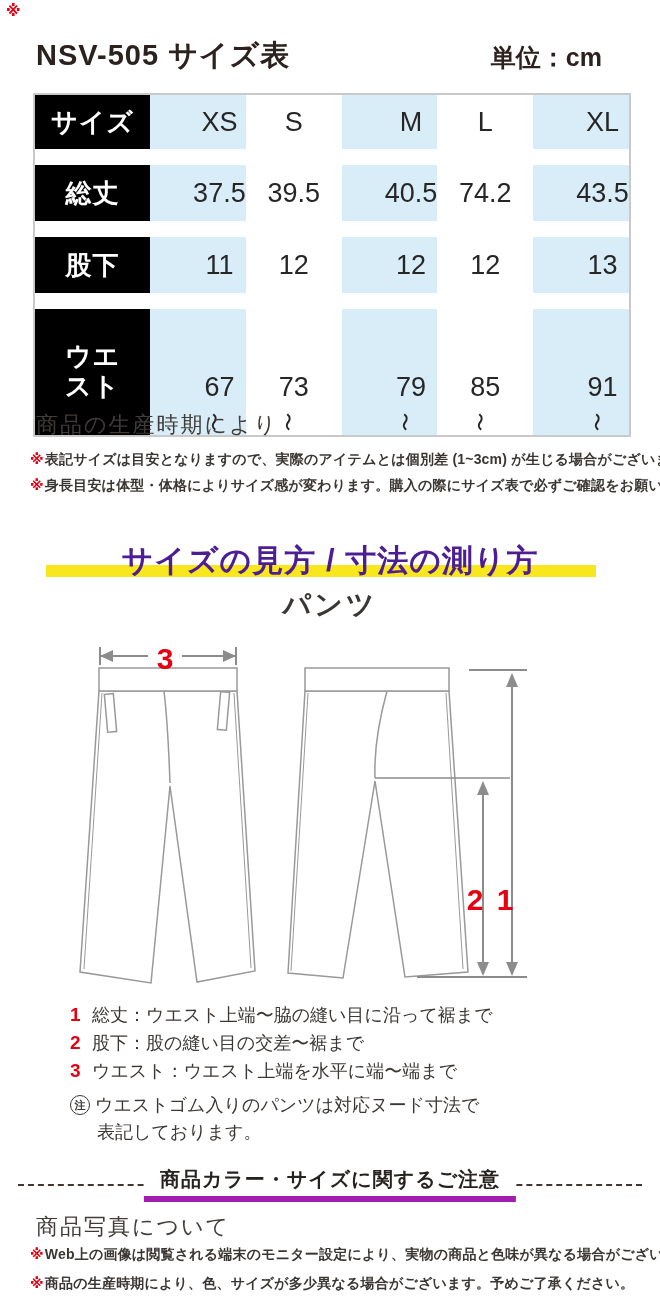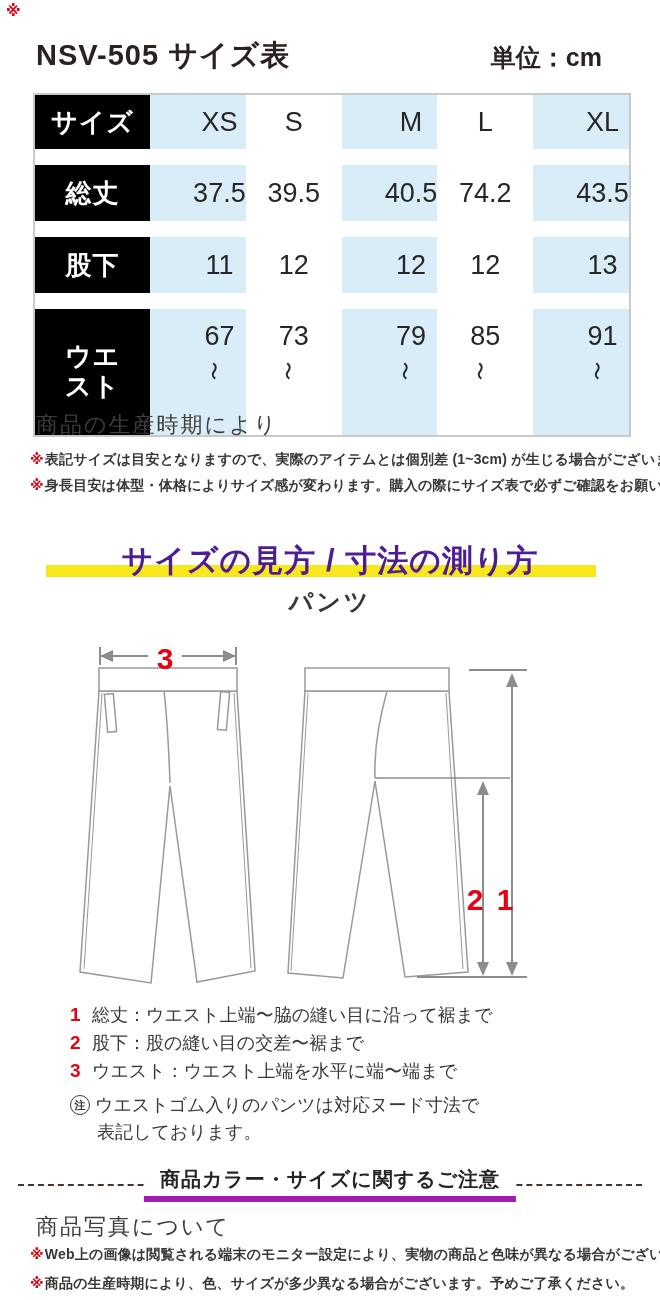--- a/index.html
+++ b/index.html
@@ -20,36 +20,36 @@
     left:33px;top:93px;width:594px;
     display:grid;grid-template-columns:115px repeat(5,1fr);
     grid-template-rows:54px 56px 56px 126px;row-gap:16px;
     background:#fff;border:2px solid #c9c9c9;
   }
   .st-cell{display:flex;align-items:center;justify-content:center;font-size:27px;color:#262626;}
   .st-label{background:#000000;color:#ffffff;font-weight:bold;font-size:26px;letter-spacing:1px;}
   .st-blue{background:#d9edf8;padding-left:43px;}
   .st-white{background:#ffffff;}
   .waist-label{flex-direction:column;line-height:1.15;}
-  .waist-cell{flex-direction:column;justify-content:flex-start;padding-top:12px;}
+  .waist-cell{flex-direction:column;justify-content:flex-end;padding-top:12px;}
   .waist-num{font-size:27px;}
   .tilde{display:inline-block;transform:rotate(90deg);font-size:19px;margin-top:6px;margin-right:14px;color:#262626;}
 
   
   .section-heading{font-size:22px;letter-spacing:2px;color:#413c39;}
   .h-size-about{left:36px;top:410px;}
   .note-line{left:30px;font-size:14px;font-weight:bold;color:#3a3633;letter-spacing:0.2px;white-space:nowrap;}
   .note-mark{color:#e60012;margin-right:1px;}
   .n1{top:451px;}
   .n2{top:477px;}
 
   
   .hl-bar{left:46px;top:565px;width:550px;height:12px;background:#f8e71c;}
   .measure-heading{left:0;top:540px;width:660px;text-align:center;font-size:31px;font-weight:bold;letter-spacing:1px;color:#4c1d95;z-index:2;}
-  .sub-heading{left:0;top:586px;width:660px;text-align:center;font-size:24px;font-weight:600;letter-spacing:3px;color:#3a3633;}
+  .sub-heading{left:0;top:586px;width:660px;text-align:center;font-size:28px;font-weight:600;letter-spacing:3px;color:#3a3633;}
 
   .diagram-box{left:55px;top:645px;}
   svg text{font-family:"Liberation Sans","DejaVu Sans",sans-serif;}
 
   
   .legend{left:70px;top:1001px;font-size:18px;color:#3b3734;}
   .legend-row{height:28px;line-height:28px;white-space:nowrap;}
   .legend-num{color:#e60012;font-weight:bold;display:inline-block;width:22px;font-size:19px;}
   .caution{left:70px;top:1092px;font-size:18px;color:#3b3734;line-height:27px;}
   .caution-mark{display:inline-block;width:18px;height:18px;border:1.5px solid #3b3734;border-radius:50%;

